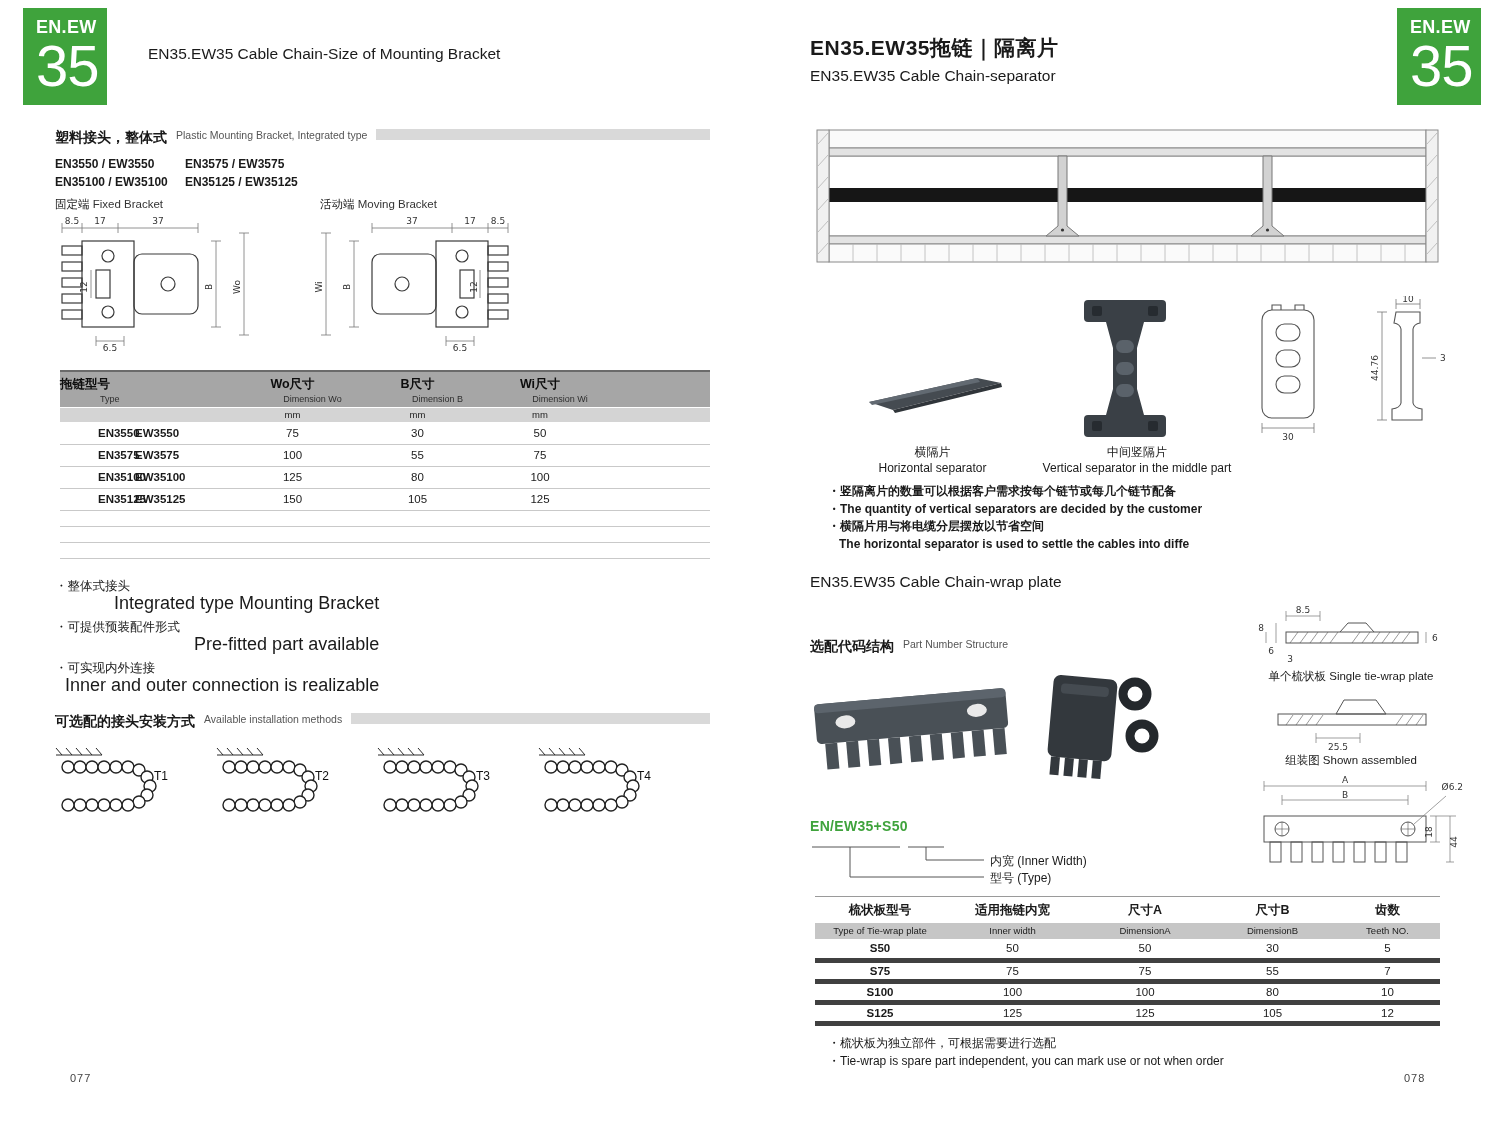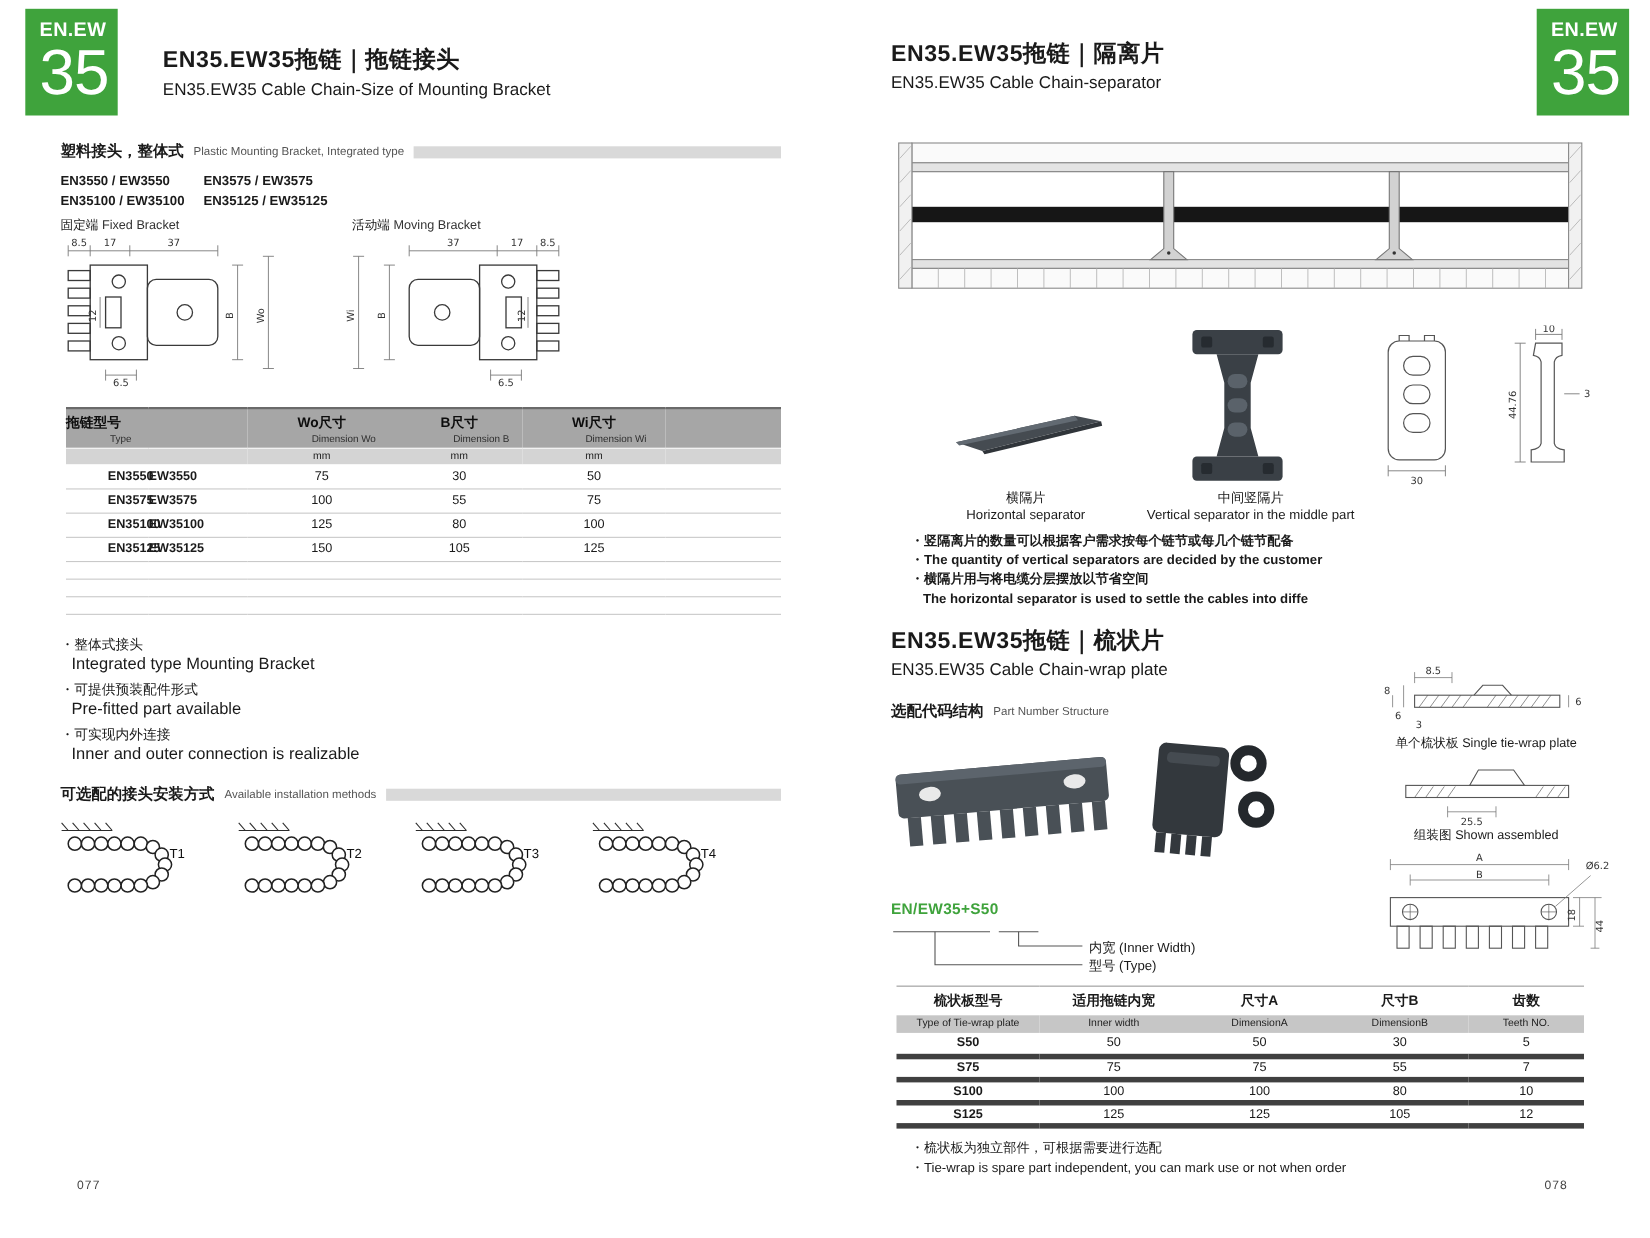--- a/index.html
+++ b/index.html
@@ -12,21 +12,21 @@
   
   .badge{ width:84px; height:97px; background:var(--accent); color:#fff; padding:9px 0 0 13px; }
   .badge .t{ font-size:18px; font-weight:bold; letter-spacing:.3px; }
   .badge .n{ font-size:58px; font-weight:normal; line-height:56px; letter-spacing:-1px; }
 
   
   .ptitle .zh{ font-size:21px; font-weight:bold; letter-spacing:.5px; }
   .ptitle .en{ font-size:15.5px; margin-top:5px; color:#1a1a1a; }
 
   
-  .sechead{ display:flex; align-items:center; gap:9px; }
+  .sechead{ display:flex; align-items:flex-start; gap:9px; }
   .sechead .zh{ font-size:14px; font-weight:bold; white-space:nowrap; }
   .sechead .en{ font-size:10.5px; color:#555; white-space:nowrap; }
   .sechead .bar{ flex:1; height:11px; background:#d9d9d9; }
 
   .models{ display:grid; grid-template-columns:130px 160px; row-gap:4px; font-size:12px; font-weight:bold; }
   .blabel{ font-size:11.5px; }
   .blabel .en{ color:#333; }
 
   svg text{ font-family:"DejaVu Sans",sans-serif; font-size:9px; fill:#333; }
 
@@ -48,21 +48,21 @@
 
   .t-right{ width:625px; font-size:11.5px; }
   .t-right th,.t-right td{ font-weight:normal; text-align:center; padding:0; }
   .t-right thead tr.hz th{ font-size:12.5px; font-weight:bold; padding:5px 0 4px; border-top:1px solid #9a9a9a; }
   .t-right thead tr.he{ background:#c6c6c6; }
   .t-right thead tr.he td{ font-size:9.5px; padding:2px 0 3px; color:#1d1d1d; }
   .t-right tbody td{ border-bottom:5px solid #404040; height:21px;text-align:center; }
   .t-right tbody td.m{ font-weight:bold; }
 
   .features{ font-size:12.5px; line-height:17px; }
-  .features .en{ padding-left:10px; margin-bottom:7px; font-size:15px; }
+  .features .en{ padding-left:10px; margin-bottom:7px; font-size:18px;text-align:right; }
 
   .chains{ display:flex; width:646px; }
   .chain-item{ position:relative; width:161px; height:78px; }
   .chain-item .tl{ position:absolute; left:102px; top:24px; font-size:12px; color:#111; }
 
   .cap{ text-align:center; font-size:12px; line-height:16px; }
   .notes{ font-size:12px; line-height:17.5px; }
   .notes .ind{ padding-left:11px; }
 
   .green{ color:var(--accent); }
@@ -104,21 +104,20 @@
     </g>
   </symbol>
 </svg>
 
 <div class="badge abs" style="left:23px;top:8px;">
   <div class="t">EN.EW</div>
   <div class="n">35</div>
 </div>
 
 <div class="ptitle abs" style="left:148px;top:40px;">
-  <div class="zh">EN35.EW35拖链｜拖链接头</div>
   <div class="en">EN35.EW35 Cable Chain-Size of Mounting Bracket</div>
 </div>
 
 <div class="sechead abs" style="left:55px;top:129px;width:655px;">
   <span class="zh">塑料接头，整体式</span>
   <span class="en">Plastic Mounting Bracket, Integrated type</span>
   <span class="bar"></span>
 </div>
 
 <div class="models abs" style="left:55px;top:157px;">
@@ -456,21 +455,20 @@
 </div>
 
 <div class="notes abs" style="left:828px;top:483px;font-weight:bold;">
   <div>・竖隔离片的数量可以根据客户需求按每个链节或每几个链节配备</div>
   <div>・The quantity of vertical separators are decided by the customer</div>
   <div>・横隔片用与将电缆分层摆放以节省空间</div>
   <div class="ind">The horizontal separator is used to settle the cables into diffe</div>
 </div>
 
 <div class="ptitle abs" style="left:810px;top:568px;">
-  <div class="zh">EN35.EW35拖链｜梳状片</div>
   <div class="en">EN35.EW35 Cable Chain-wrap plate</div>
 </div>
 
 <div class="sechead abs" style="left:810px;top:638px;">
   <span class="zh">选配代码结构</span>
   <span class="en">Part Number Structure</span>
 </div>
 
 <svg class="abs" style="left:806px;top:666px;" width="215" height="120" viewBox="0 0 215 120">
   <g transform="rotate(-5 107 60)">

